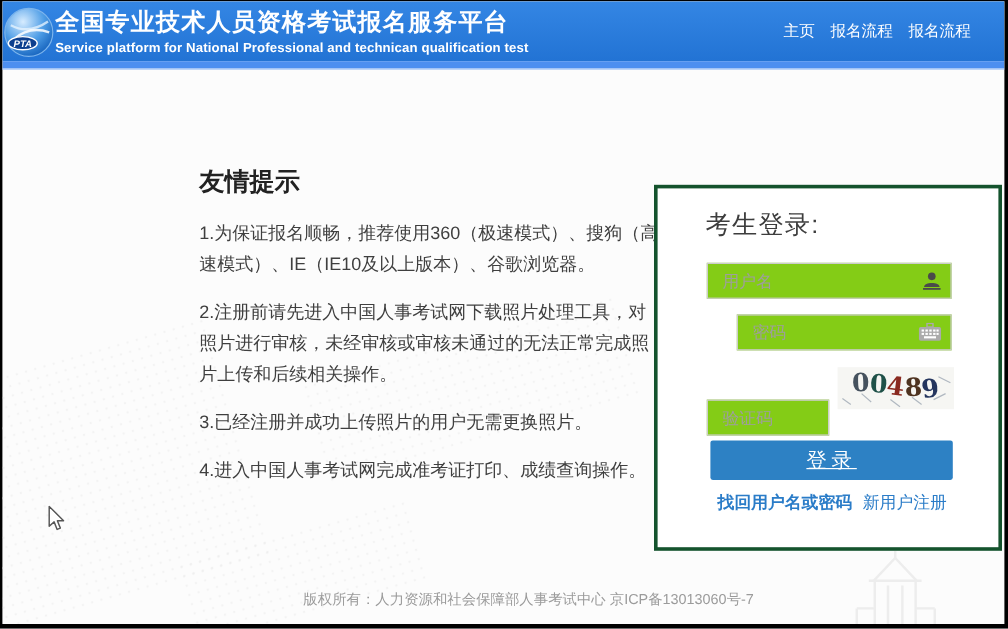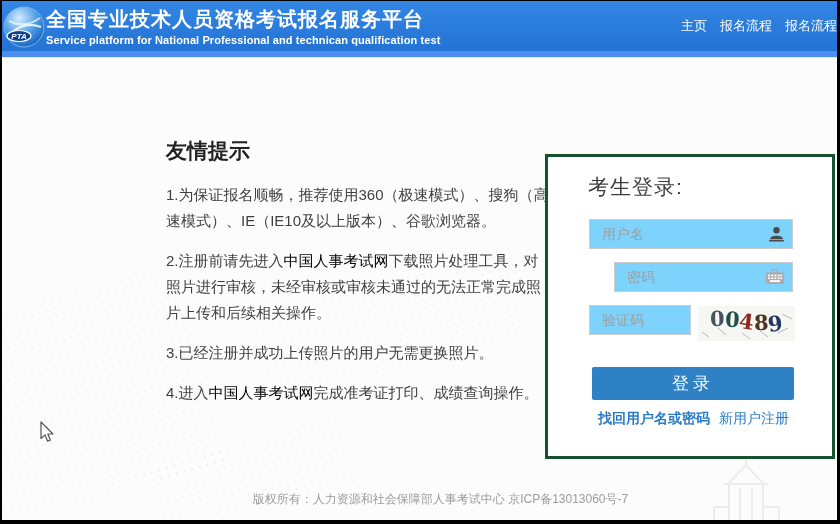--- a/index.html
+++ b/index.html
@@ -14,59 +14,59 @@
     background:linear-gradient(180deg,#3486e4 0%,#2273d4 100%);
   }
   .strip{
     position:absolute; left:0; top:50px; right:0; height:7px;
     background:#4d8ff0; border-bottom:1px solid #dce8fb;
   }
   .logo{ position:absolute; left:1px; top:4px; width:44px; height:44px; }
   .titles{ position:absolute; left:44px; top:5px; color:#fff; }
   .site-title{ font-size:20px; font-weight:700; letter-spacing:1px; line-height:26px; }
   .site-subtitle{ font-size:11px; font-weight:700; letter-spacing:0.1px; margin-top:2px; }
-  .topnav{ position:absolute; right:0; top:0; height:50px; display:flex; align-items:center; gap:13px; }
+  .topnav{ position:absolute; right:28px; top:0; height:50px; display:flex; align-items:center; gap:13px; }
   .topnav a{ color:#fff; font-size:13px; text-decoration:none; cursor:pointer; }
   
   .dots{ position:absolute;
     background-image:radial-gradient(circle,#ececec 1px, transparent 1.3px);
     background-size:8px 8px; opacity:.55; transform:rotate(-16deg); }
   .wm-building{ position:absolute; left:697px; top:452px; opacity:.9; }
   
   .tips{ position:absolute; left:164px; top:136px; width:386px; }
   .tips h2{ font-size:21px; font-weight:700; color:#222; margin:0 0 17px; }
   .tips p{ font-size:15px; line-height:26px; color:#3f3f3f; margin:0 0 14px; }
-  .tips a.redlink{ color:#000000; text-decoration:none; cursor:pointer; }
+  .tips a.redlink{ color:#404040; text-decoration:none; cursor:pointer; }
   
   .login-panel{ position:absolute; left:543px; top:153px; width:290px; height:305px;
     background:#fff; border:3px solid #14532d; }
   .lp-heading{ position:absolute; left:40px; top:16px; font-size:21px; color:#3d3d3d; letter-spacing:1px; }
   .input-wrap{ position:absolute; left:41px; width:204px; height:30px; }
   .input-wrap input{
-    width:100%; height:100%; border:1px solid #cccccc; background:#7dd3fc;
+    width:100%; height:100%; border:1px solid #cccccc; background:#84cc16;
     padding:0 28px 0 12px; font-size:14px; color:#333;
     font-family:"Liberation Sans", sans-serif; outline:none; }
   .input-wrap input::placeholder{ color:#9e9e9e; opacity:1; }
   .iw-user{ top:62px; } .iw-pass{ top:105px;padding-left:25px; } .iw-captcha{ top:148px; width:102px; }
-  .iw-captcha input{ padding-right:20px; }
+  .iw-captcha input{ padding-right:20px;margin-top:28px; }
   .input-icon{ position:absolute; right:8px; top:7px; pointer-events:none; }
   .captcha-box{ position:absolute; left:150px; top:149px; width:97px; height:35px;
     background:#f6f6f3; display:flex; align-items:flex-start; justify-content:center;
     padding-top:1px; cursor:pointer; }
   .cd{ font-family:"DejaVu Serif", serif; font-weight:700; font-size:21px; line-height:24px; display:inline-block; }
   .cd:nth-child(1){ transform:rotate(-2deg); }
   .cd:nth-child(2){ transform:translateY(1px) rotate(3deg); }
   .cd:nth-child(3){ transform:translateY(3px) rotate(7deg); }
   .cd:nth-child(4){ transform:translateY(4px) rotate(-2deg); }
   .cd:nth-child(5){ transform:translateY(5px) rotate(-8deg); }
   .captcha-noise{ position:absolute; left:0; top:0; }
   .login-btn{ position:absolute; left:44px; top:210px; width:202px; height:33px;
     background:#2d81c4; border:none; border-radius:2px; color:#fff;
     font-size:17px; letter-spacing:4px; cursor:pointer;
-    font-family:"Liberation Sans", sans-serif; }
+    font-family:"Liberation Sans", sans-serif;text-decoration:underline; }
   .lp-links{ position:absolute; left:0; top:253px; width:100%; font-size:14px; }
   .lp-links a{ color:#2a7cc8; text-decoration:none; position:absolute; white-space:nowrap; cursor:pointer; }
   .link-forgot{ left:50px;font-weight:bold; } .link-register{ left:171px; }
   
   .footer{ position:absolute; left:0; top:490px; width:100%; text-align:center;
     padding-left:42px; font-size:12px; color:#9b9b9b; }
   
   .cursor{ position:absolute; left:36px; top:420px; }
 </style>
 </head>

